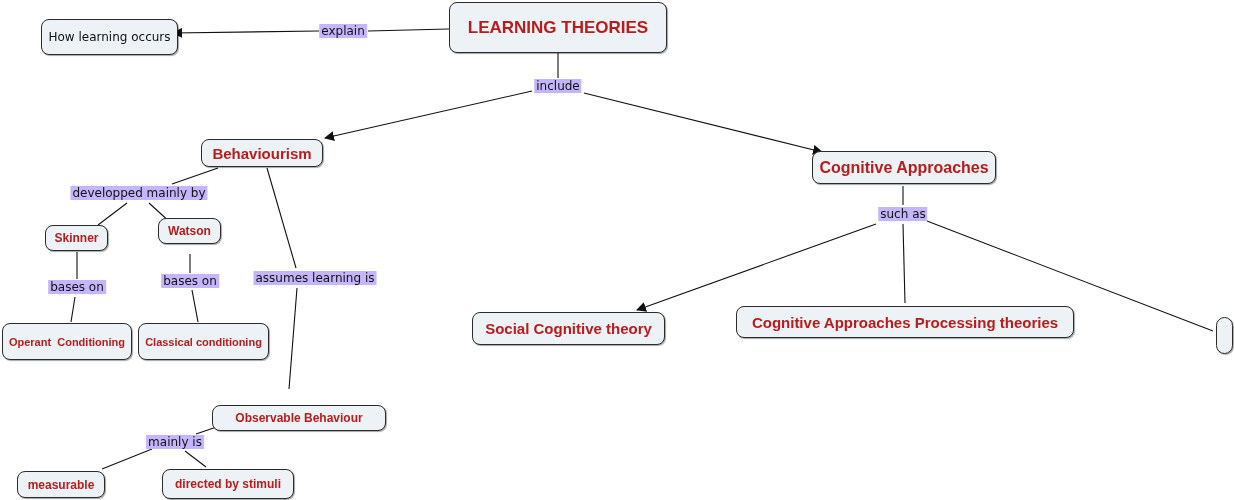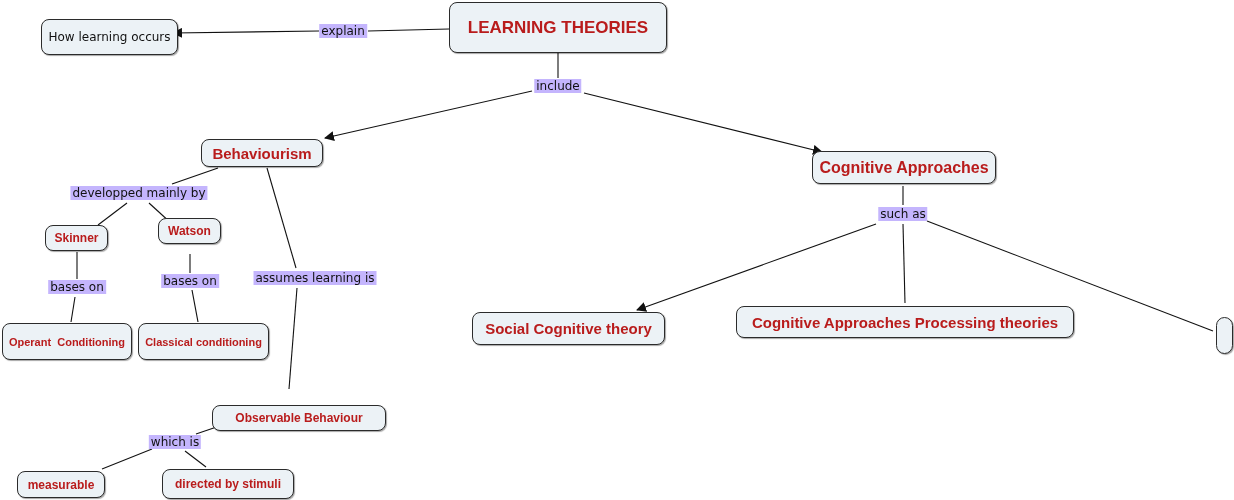--- a/index.html
+++ b/index.html
@@ -101,15 +101,15 @@
   <div class="node" style="left:736px;top:306px;width:338px;height:32px;font-size:15px;">Cognitive Approaches Processing theories</div>
 
   <div class="node" style="left:1216px;top:317px;width:17px;height:37px;border-radius:9px;"></div>
 
   <span class="lbl" style="left:343px;top:31px;">explain</span>
   <span class="lbl" style="left:558px;top:86px;">include</span>
   <span class="lbl" style="left:139px;top:193px;">developped mainly by</span>
   <span class="lbl" style="left:77px;top:287px;">bases on</span>
   <span class="lbl" style="left:190px;top:281px;">bases on</span>
   <span class="lbl" style="left:299px;top:278px;margin-left:16px;">assumes learning is</span>
-  <span class="lbl" style="left:175px;top:442px;">which is</span>
+  <span class="lbl" style="left:175px;top:442px;">mainly is</span>
   <span class="lbl" style="left:903px;top:214px;">such as</span>
 </div>
 
 </body></html>

